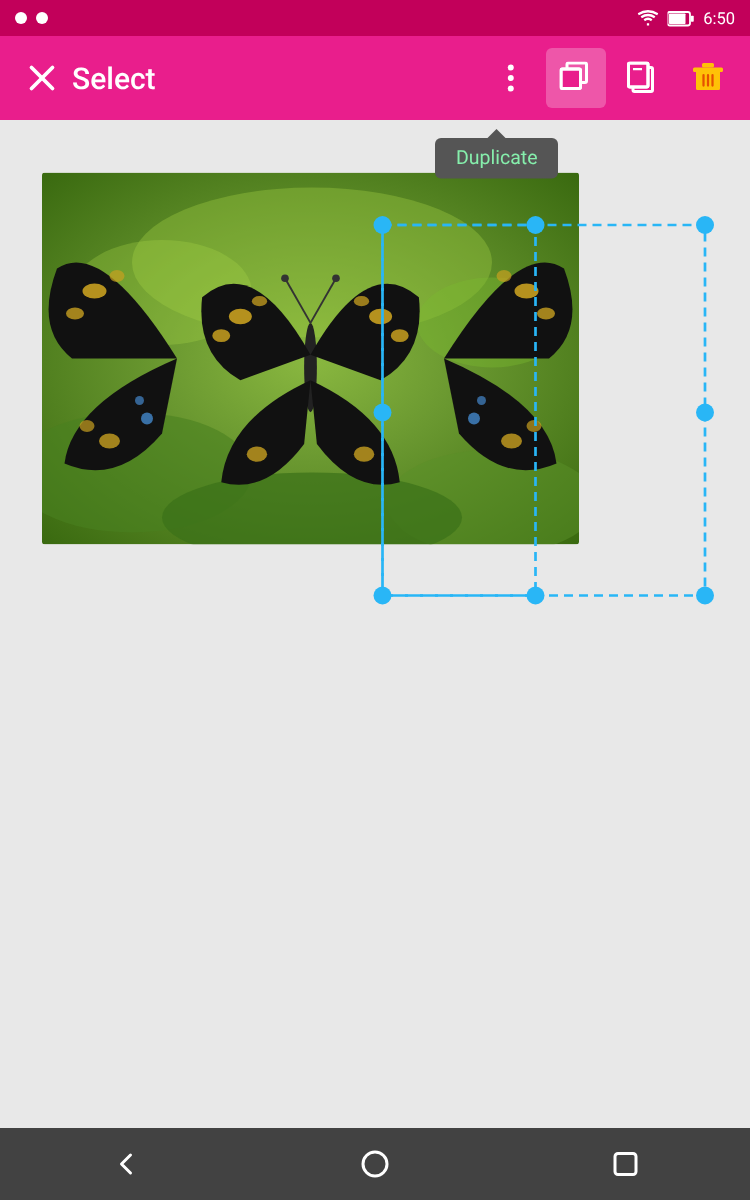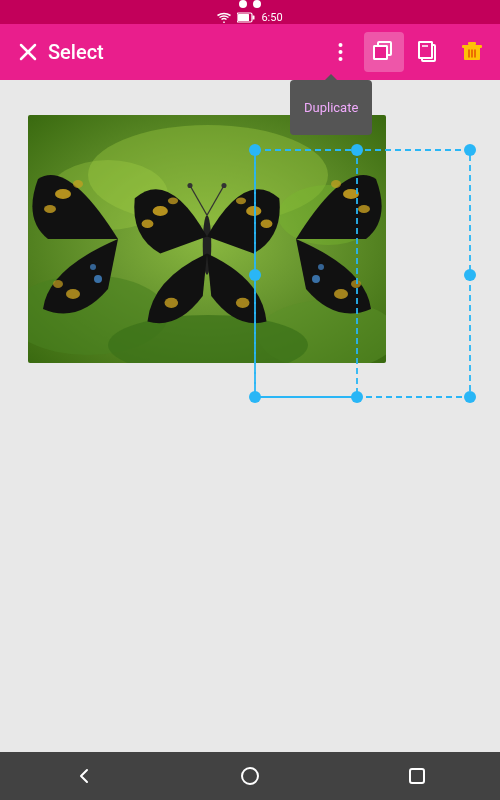--- a/index.html
+++ b/index.html
@@ -14,21 +14,20 @@
 
     
     .status-bar {
       width: 100%;
       height: 24px;
       background: #c2005a;
       display: flex;
       align-items: center;
       justify-content: space-between;
       padding: 0 10px;
-      flex-direction: column;
     }
     .status-bar-left {
       display: flex;
       gap: 6px;
       align-items: center;
     }
     .status-bar-right {
       display: flex;
       gap: 6px;
       align-items: center;
@@ -72,25 +71,25 @@
       cursor: pointer;
       border-radius: 50%;
       color: white;
       font-size: 18px;
       position: relative;
     }
 
     
     .tooltip {
       position: absolute;
-      top: 80px;
+      top: 92px;
       left: 290px;
       background: #555;
-      color: #f0abfc;
-      padding: 20px 14px;
+      color: #86efac;
+      padding: 6px 14px;
       border-radius: 4px;
       font-size: 13px;
       white-space: nowrap;
       z-index: 10;
     }
     .tooltip::before {
       content: '';
       position: absolute;
       top: -6px;
       left: 50%;

